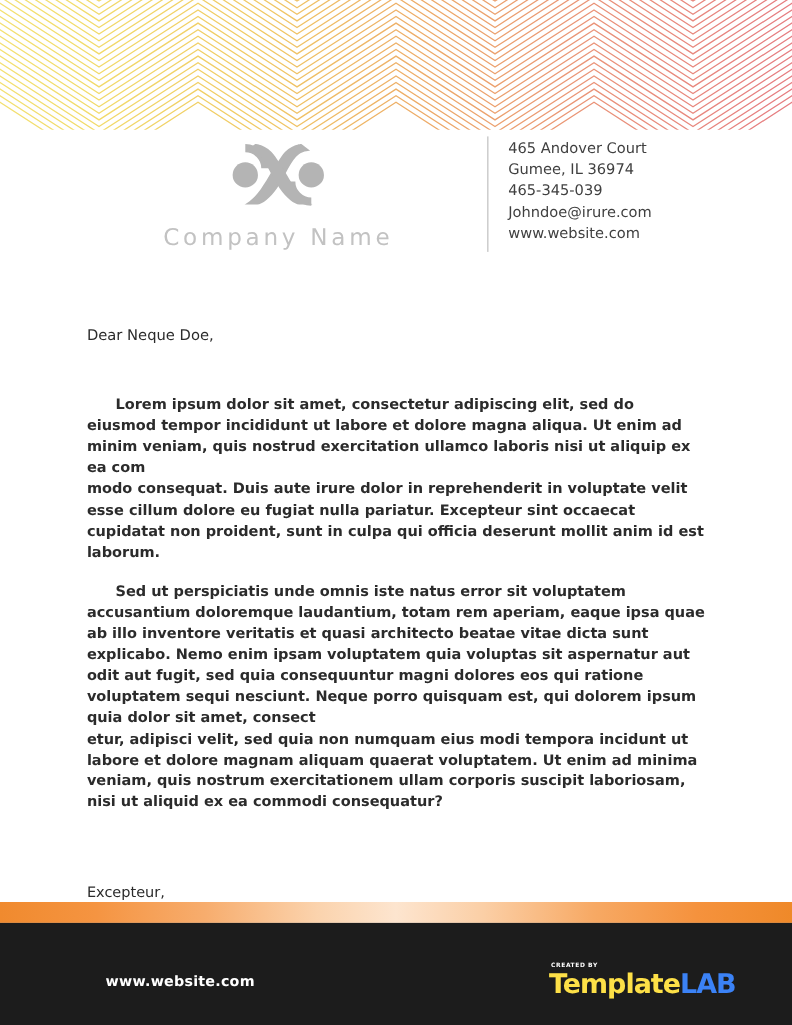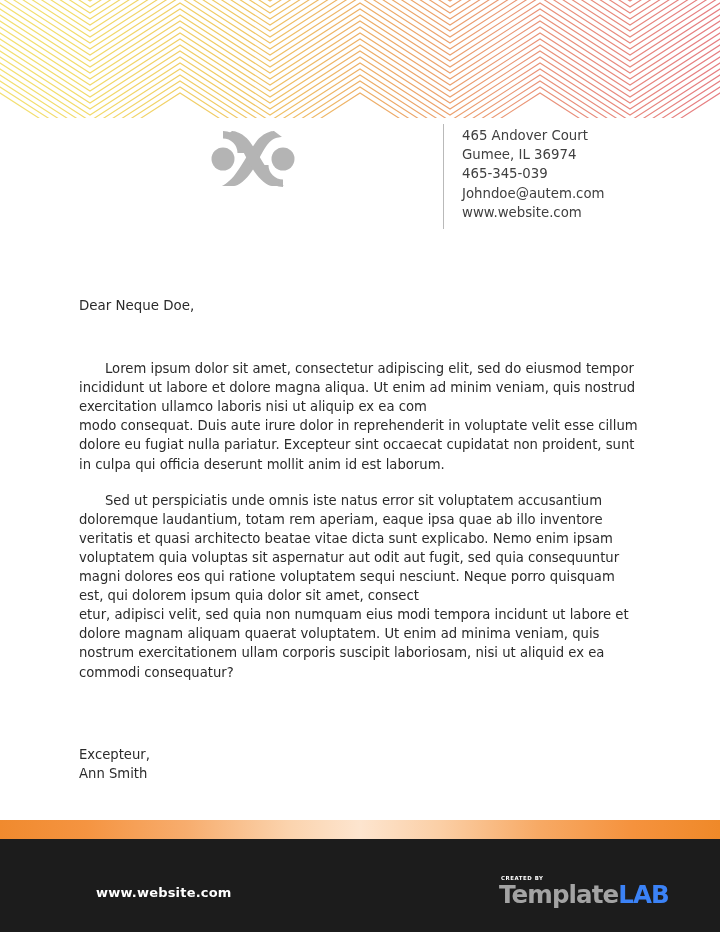--- a/index.html
+++ b/index.html
@@ -103,20 +103,21 @@
     font-family: "DejaVu Sans", sans-serif;
   }
   .salutation {
     margin: 0 0 44px 0;
     font-size: 13.4px;
   }
   .body-para {
     margin: 0 0 17px 0;
     text-align: left;
     white-space: pre-line;
+    font-weight: bold;
   }
   .body-para.indented {
     text-indent: 26px;
   }
   .closing {
     margin: 0;
     padding-top: 46px;
     white-space: pre-line;
     line-height: 19.5px;
   }
@@ -179,21 +180,21 @@
     margin-left: 2px;
     font-family: "DejaVu Sans", sans-serif;
   }
   .tl-word {
     font-size: 24.5px;
     font-weight: bold;
     letter-spacing: -0.9px;
     line-height: 25px;
     font-family: "DejaVu Sans", sans-serif;
   }
-  .tl-template { color: #a3a3a3; }
+  .tl-template { color: #fde047; }
   .tl-lab { color: #3b82f6; }
 </style>
 </head>
 <body>
 
 <div class="page">
 
   <div class="chevron-header">
     <svg width="720" height="118" viewBox="0 0 720 118" xmlns="http://www.w3.org/2000/svg">
       <defs>
@@ -266,29 +267,30 @@
 
           <path d="M 82 60 A 22 22 0 0 1 60 38 L 67.5 38 A 14.5 14.5 0 0 0 82 52.5 Z" transform="translate(-4,1)"></path>
 
           <path d="M 70 5 C 70 5, 60 5, 52 16 C 44 27, 38 40, 30 50 C 24 57, 18 60, 18 60
                    L 30 60 C 34 60, 42 54, 48 45 C 56 33, 60 20, 68 14 C 72 11, 78 11, 78 11 Z" transform="translate(-1,0)"></path>
 
           <path d="M 26 5 C 26 5, 36 5, 44 16 C 52 27, 58 40, 66 50 C 72 57, 78 60, 78 60
                    L 66 60 C 62 60, 54 54, 48 45 C 40 33, 36 20, 28 14 C 24 11, 18 11, 18 11 Z" transform="translate(1,0)"></path>
         </g>
       </svg>
+      <div class="company-name">Company Name</div>
     </div>
 
     <div class="divider-rule"></div>
 
     <div class="contact-block">
       <div class="contact-line">465 Andover Court</div>
       <div class="contact-line">Gumee, IL 36974</div>
       <div class="contact-line">465-345-039</div>
-      <div class="contact-line">Johndoe@autem.com</div>
+      <div class="contact-line">Johndoe@irure.com</div>
       <div class="contact-line">www.website.com</div>
     </div>
   </div>
 
   <div class="letter">
     <p class="salutation">Dear Neque Doe,</p>
     <p class="body-para indented">Lorem ipsum dolor sit amet, consectetur adipiscing elit, sed do eiusmod tempor incididunt ut labore et dolore magna aliqua. Ut enim ad minim veniam, quis nostrud exercitation ullamco laboris nisi ut aliquip ex ea com
 modo consequat. Duis aute irure dolor in reprehenderit in voluptate velit esse cillum dolore eu fugiat nulla pariatur. Excepteur sint occaecat cupidatat non proident, sunt in culpa qui officia deserunt mollit anim id est laborum.</p>
     <p class="body-para indented">Sed ut perspiciatis unde omnis iste natus error sit voluptatem accusantium doloremque laudantium, totam rem aperiam, eaque ipsa quae ab illo inventore veritatis et quasi architecto beatae vitae dicta sunt explicabo. Nemo enim ipsam voluptatem quia voluptas sit aspernatur aut odit aut fugit, sed quia consequuntur magni dolores eos qui ratione voluptatem sequi nesciunt. Neque porro quisquam est, qui dolorem ipsum quia dolor sit amet, consect
 etur, adipisci velit, sed quia non numquam eius modi tempora incidunt ut labore et dolore magnam aliquam quaerat voluptatem. Ut enim ad minima veniam, quis nostrum exercitationem ullam corporis suscipit laboriosam, nisi ut aliquid ex ea commodi consequatur?</p>

